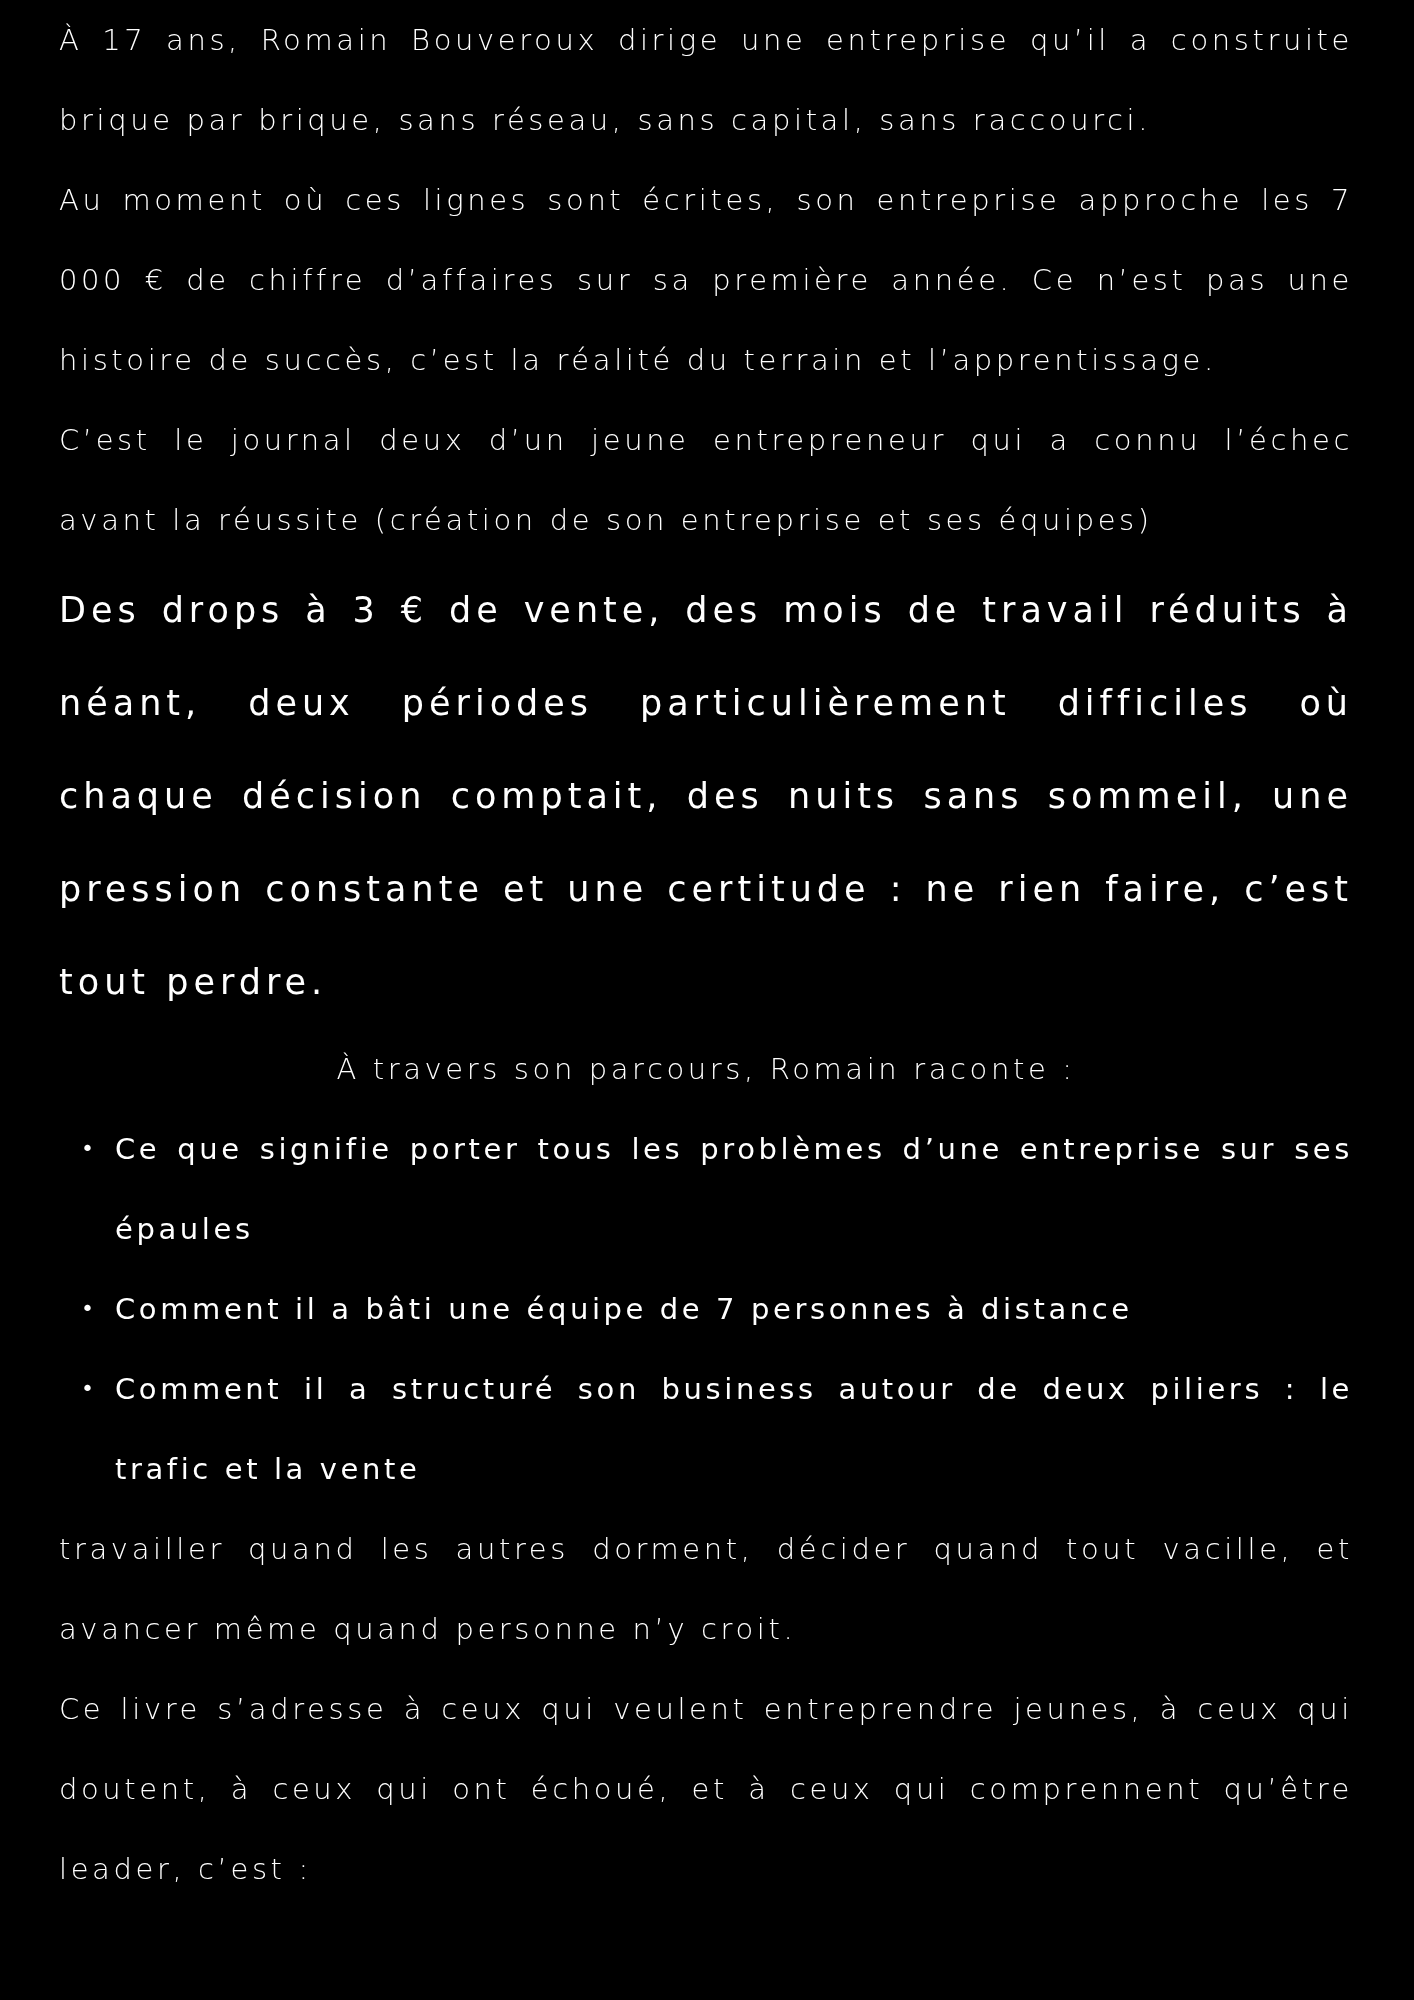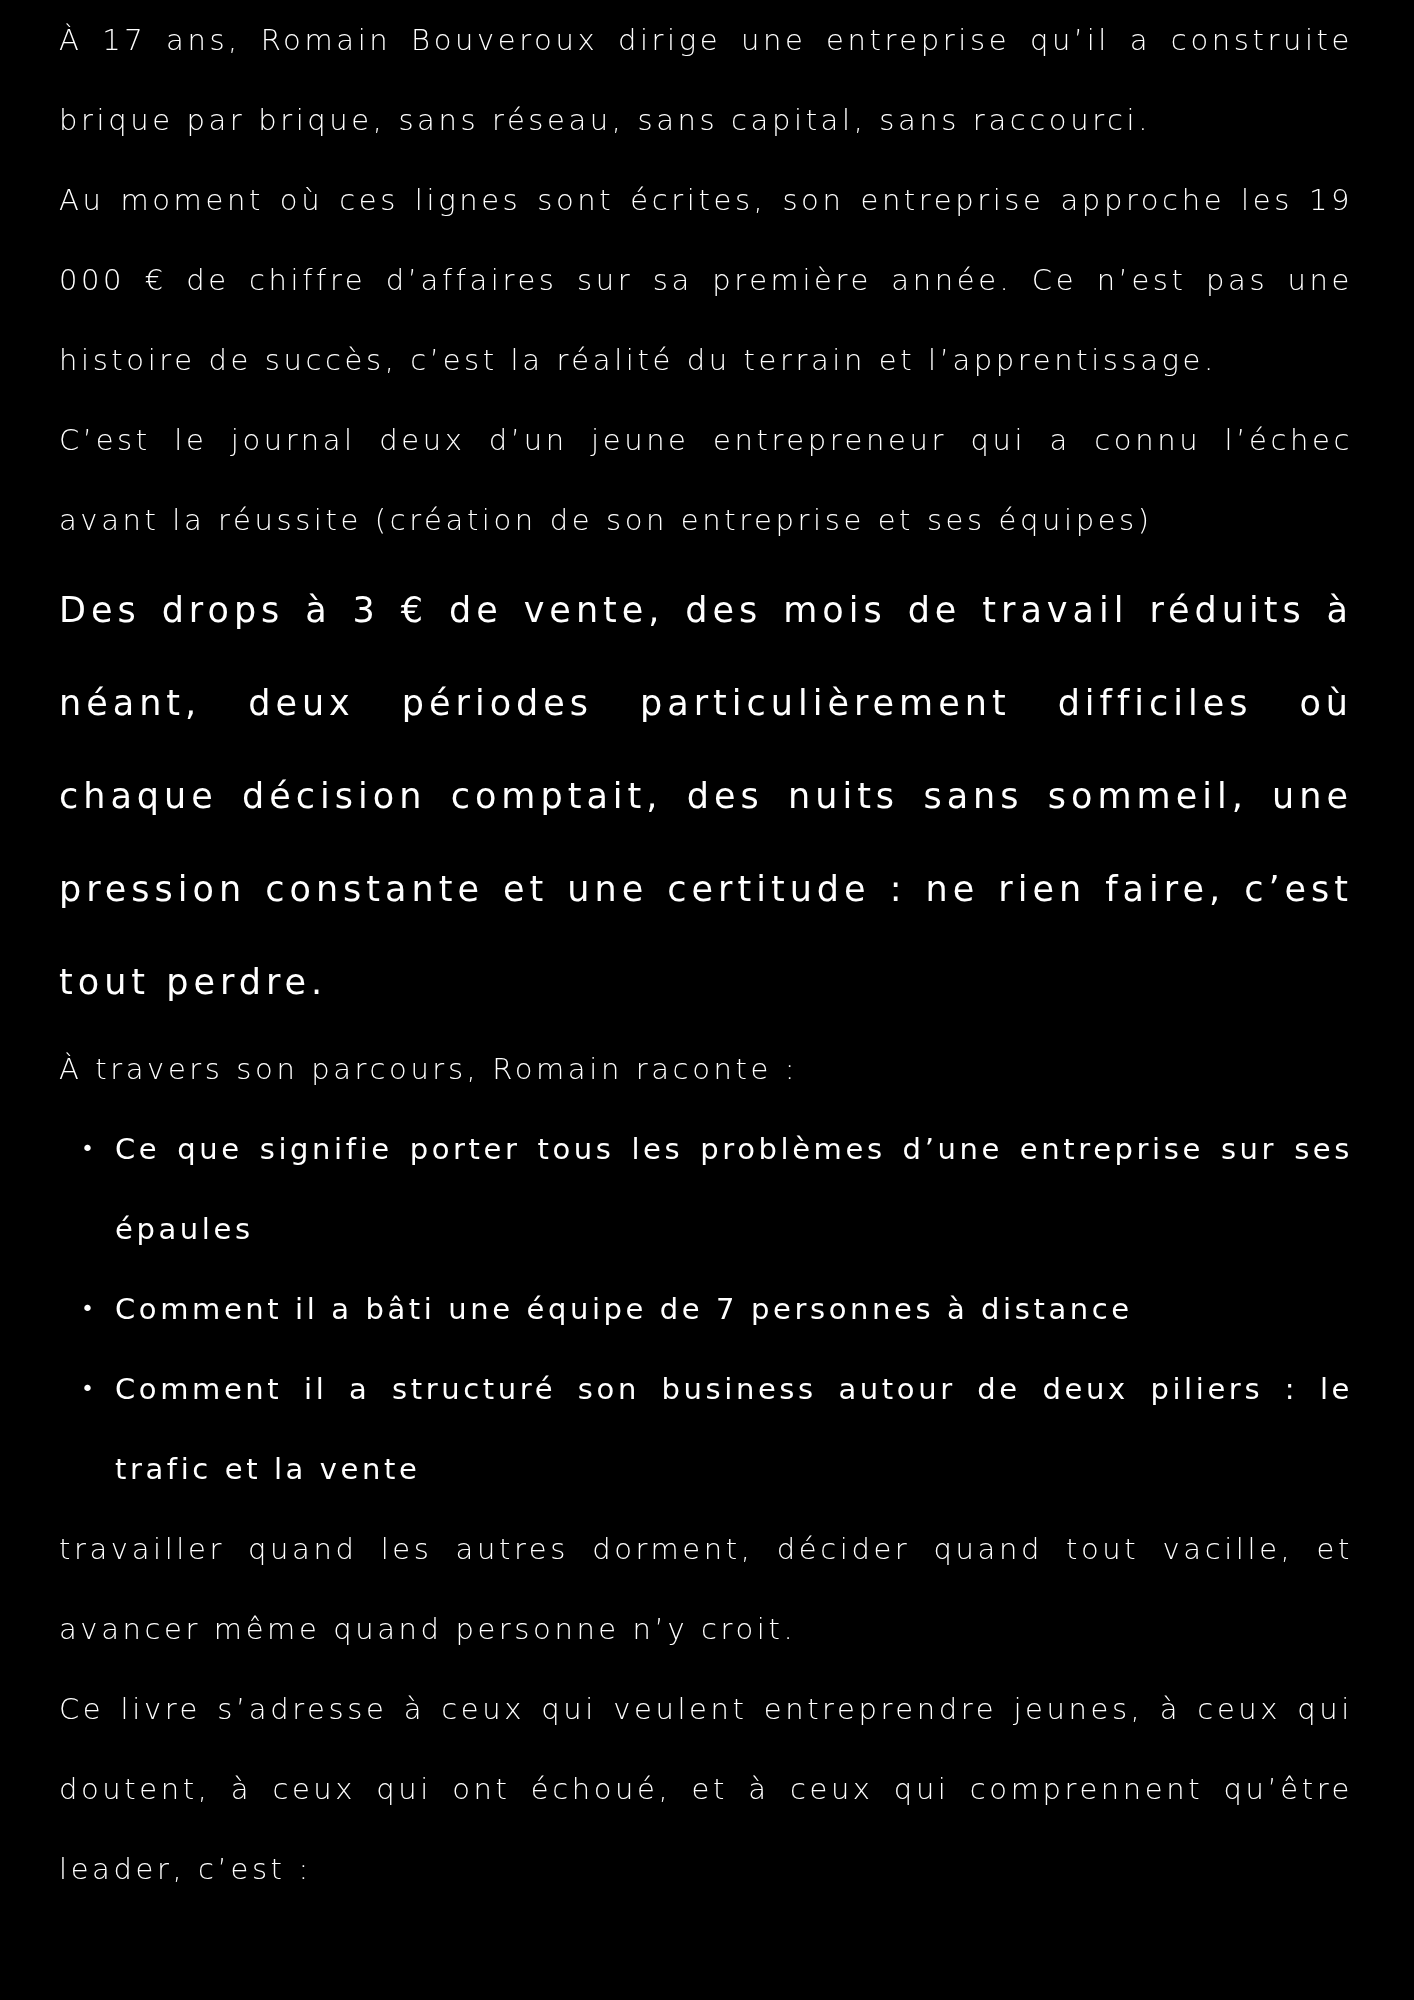--- a/index.html
+++ b/index.html
@@ -54,31 +54,31 @@
       line-height: 80px;
       letter-spacing: 3.6px;
       text-align: justify;
     }
     ul.bullets li .bullet {
       position: absolute;
       left: -34px;
       top: 0;
       font-size: 22px;
     }
-    .nojustify { text-align: left; }
+    .nojustify { text-align: center; }
   </style>
 </head>
 <body>
 
 <div class="page">
   <div class="content">
 
     <p class="body-text p1" style="padding-top:0px;">À 17 ans, Romain Bouveroux dirige une entreprise qu’il a construite brique par brique, sans réseau, sans capital, sans raccourci.</p>
 
-    <p class="body-text"> Au moment où ces lignes sont écrites, son entreprise approche les 19 000 € de chiffre d’affaires sur sa première année. Ce n’est pas une histoire de succès, c’est la réalité du terrain et l’apprentissage.</p>
+    <p class="body-text"> Au moment où ces lignes sont écrites, son entreprise approche les 7 000 € de chiffre d’affaires sur sa première année. Ce n’est pas une histoire de succès, c’est la réalité du terrain et l’apprentissage.</p>
 
     <p class="body-text">C’est le journal deux d’un jeune entrepreneur qui a connu l’échec avant la réussite (création de son entreprise et ses équipes)</p>
 
     <p class="large-text"> Des drops à 3 € de vente, des mois de travail réduits à néant, deux périodes particulièrement difficiles où chaque décision comptait, des nuits sans sommeil, une pression constante et une certitude : ne rien faire, c’est tout perdre.</p>
 
     <p class="body-text nojustify">À travers son parcours, Romain raconte :</p>
 
     <ul class="bullets">
       <li>
         <span class="bullet">•</span>

